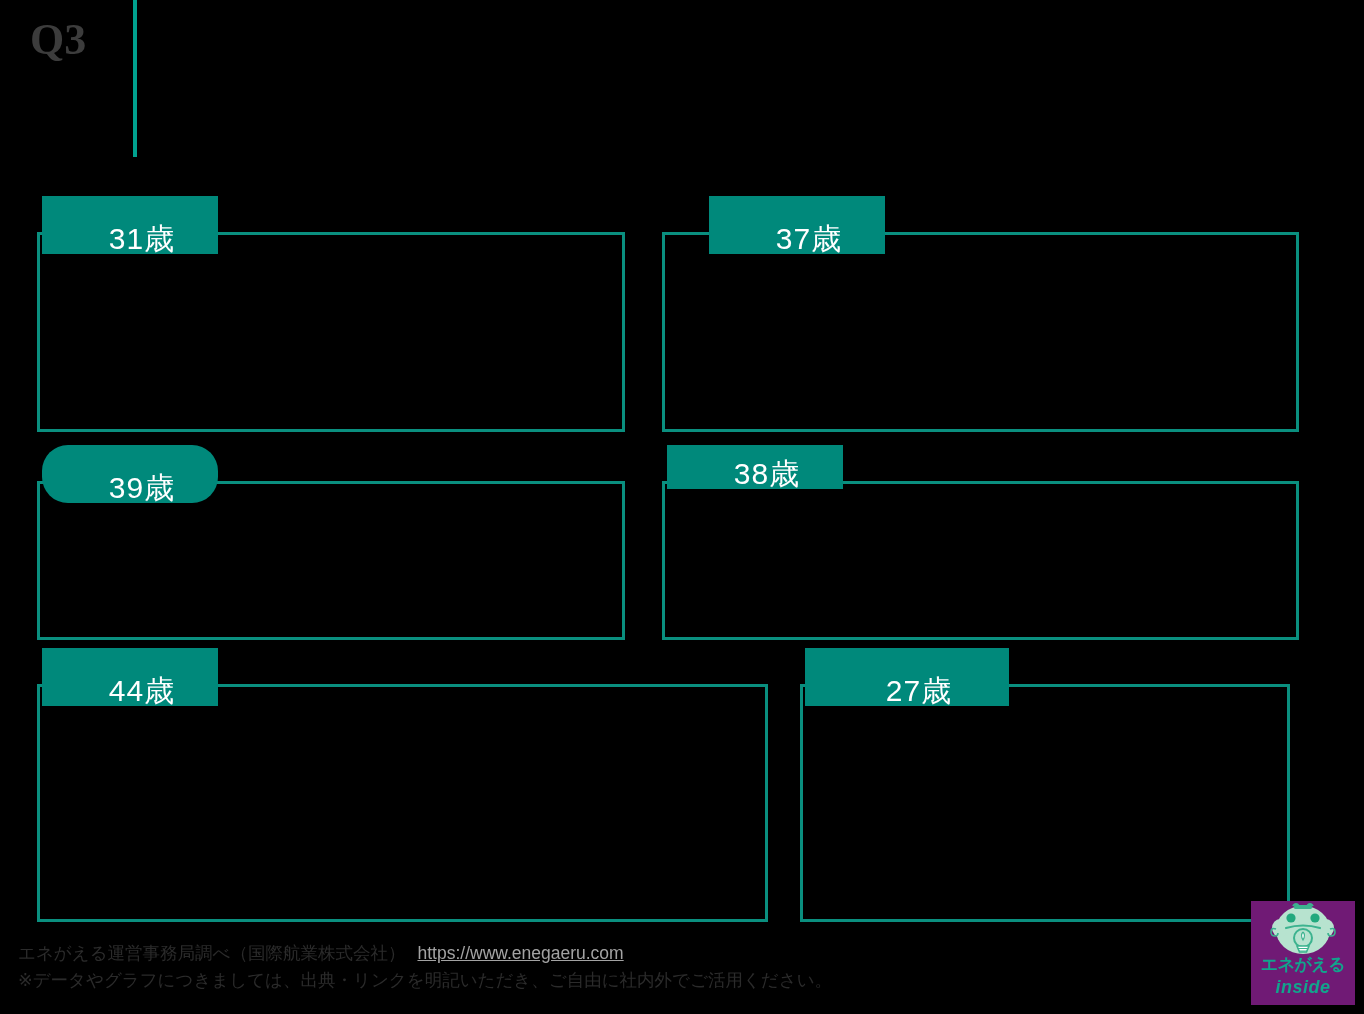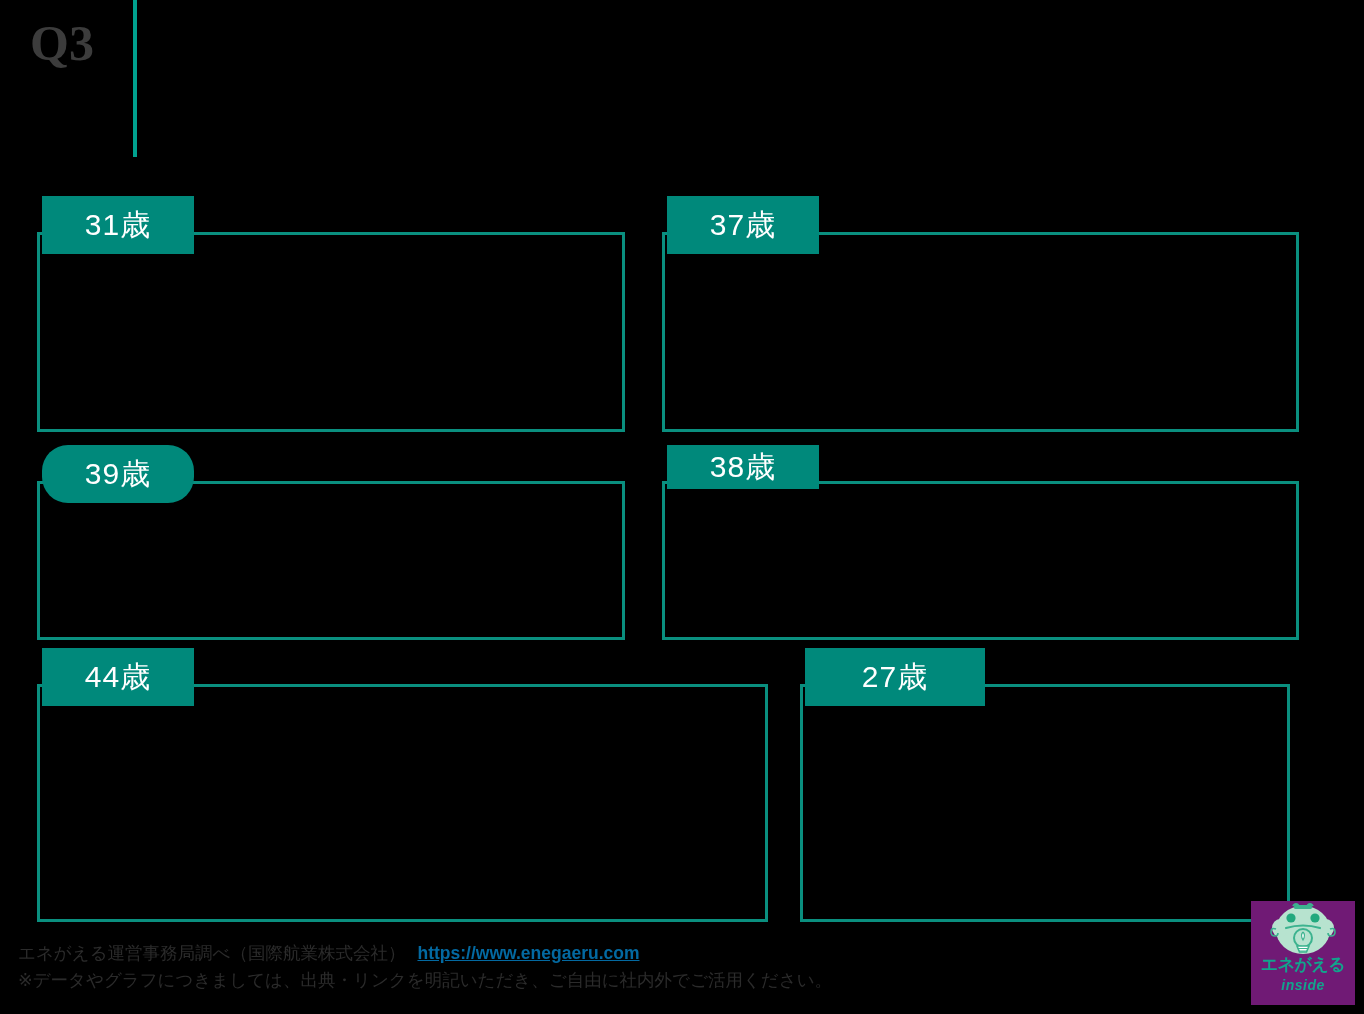--- a/index.html
+++ b/index.html
@@ -23,21 +23,21 @@
     top: 0;
     width: 1364px;
     height: 170px;
   }
   #q-label {
     position: absolute;
     left: 30px;
     top: 18px;
     font-family: "Liberation Serif", "DejaVu Serif", serif;
     font-weight: bold;
-    font-size: 50px;
+    font-size: 44px;
     letter-spacing: 0px;
     color: #3c3c3c;
     line-height: 1;
   }
   #header-rule {
     position: absolute;
     left: 133px;
     top: 0px;
     width: 4px;
     height: 157px;
@@ -73,27 +73,28 @@
     border: 3px solid #0a8f7f;
     background: #000000;
   }
   .card-tab {
     position: absolute;
     left: 5px;
     top: 0;
     background: #00897b;
     color: #ffffff;
     display: flex;
-    align-items: center;
+    align-items: flex-end;
     justify-content: center;
     font-size: 30px;
     font-weight: 400;
     letter-spacing: 1px;
     line-height: 1;
     z-index: 2;
+    padding-left: 24px;
   }
   .card-body {
     position: absolute;
     box-sizing: border-box;
     color: #000000;
     font-size: 19px;
     line-height: 1.5;
     white-space: pre-wrap;
     overflow: hidden;
   }
@@ -104,25 +105,24 @@
     left: 18px;
     top: 940px;
     width: 1180px;
     font-size: 17.5px;
     line-height: 1.55;
     color: #2b2b2b;
     letter-spacing: 0px;
   }
   #footer .line { white-space: nowrap; }
   #footer-url {
-    color: #0369a1;
+    color: #a3a3a3;
     text-decoration: underline;
     margin-left: 12px;
     font-family: "Liberation Sans", "DejaVu Sans", sans-serif;
-    font-weight: bold;
   }
 
   
   #logo {
     position: absolute;
     left: 1251px;
     top: 901px;
     width: 104px;
     height: 104px;
     background: #701a75;
@@ -136,21 +136,21 @@
   #logo-word {
     color: #12a48c;
     font-size: 17px;
     font-weight: 700;
     line-height: 1;
     margin-top: 1px;
     letter-spacing: -0.5px;
   }
   #logo-sub {
     color: #12a48c;
-    font-size: 14px;
+    font-size: 18px;
     font-weight: 700;
     font-style: italic;
     line-height: 1;
     margin-top: 5px;
     letter-spacing: 0.5px;
   }
 </style>
 </head>
 <body>
 
@@ -163,21 +163,21 @@
 <div id="cards">
     <div class="card" style="left: 37px; top: 196px; width: 588px; height: 258px;">
       <div class="card-box" style="top: 36px; width: 588px; height: 200px;"></div>
       <div class="card-tab" style="width: 152px; height: 58px;">
         <span>31歳</span>
       </div>
       <div class="card-body" style="left: 18px; top: 66px; width: 552px; height: 152px;"></div>
     </div>
     <div class="card" style="left: 662px; top: 196px; width: 637px; height: 258px;">
       <div class="card-box" style="top: 36px; width: 637px; height: 200px;"></div>
-      <div class="card-tab" style="width: 152px; height: 58px;">
+      <div class="card-tab" style="width: 152px; height: 58px; margin-left: 42px;">
         <span>37歳</span>
       </div>
       <div class="card-body" style="left: 18px; top: 66px; width: 601px; height: 152px;"></div>
     </div>
     <div class="card" style="left: 37px; top: 445px; width: 588px; height: 217px;">
       <div class="card-box" style="top: 36px; width: 588px; height: 159px;"></div>
       <div class="card-tab" style="width: 152px; height: 58px; border-radius: 26px;">
         <span>39歳</span>
       </div>
       <div class="card-body" style="left: 18px; top: 66px; width: 552px; height: 111px;"></div>

